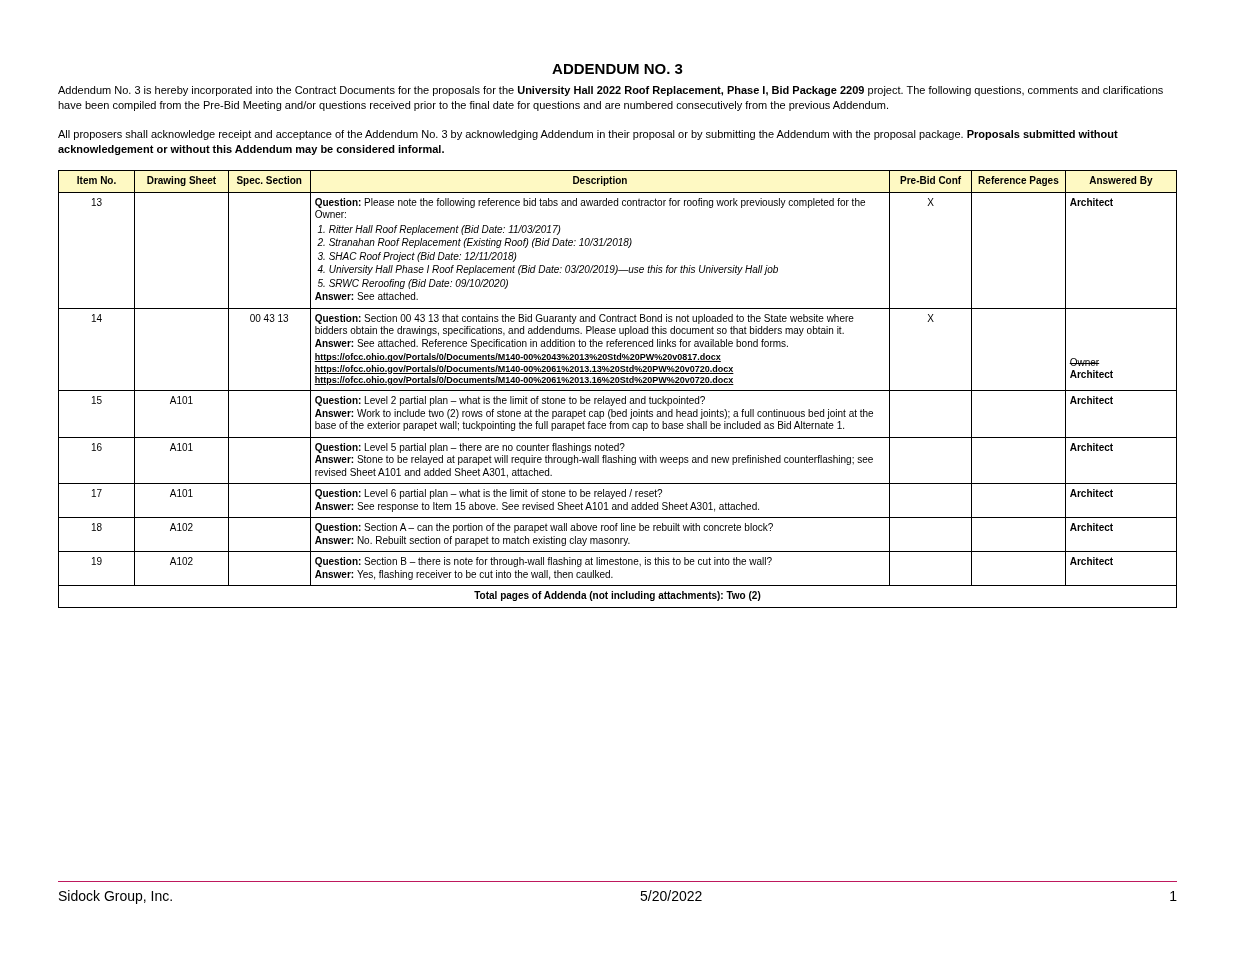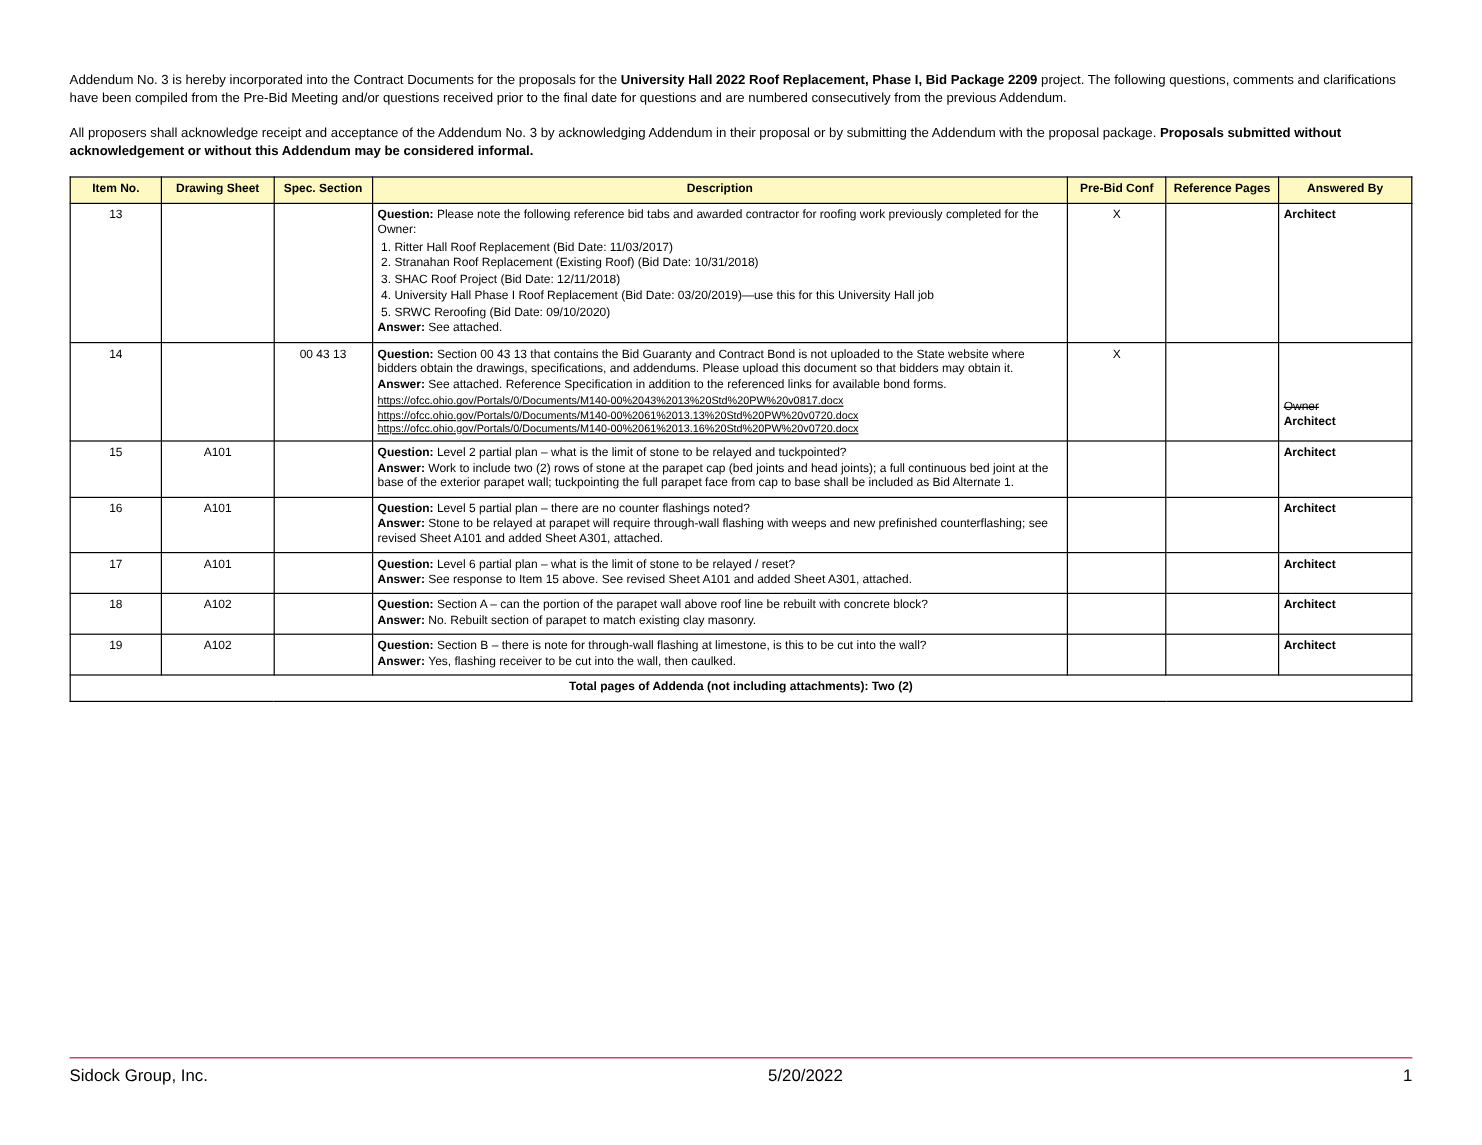--- a/index.html
+++ b/index.html
@@ -12,38 +12,39 @@
   th, td { border: 1px solid #000; vertical-align: top; padding: 4px 6px; }
   th { background: #fef9c3; font-weight: bold; text-align: center; }
   col.c0 { width: 6.5%; }
   col.c1 { width: 8%; }
   col.c2 { width: 7%; }
   col.c3 { width: 49.5%; }
   col.c4 { width: 7%; }
   col.c5 { width: 8%; }
   col.c6 { width: 9.5%; }
   .center { text-align: center; }
-  .small { font-size: 9px; }
+  .small { font-size: 9px; font-weight: bold; }
   .qdesc { text-align: left; }
   .qdesc .lbl { font-weight: bold; margin-top: 36px; }
-  ol.bullets { margin: 2px 0 0 14px; padding: 0; }
+  ol.bullets { margin: 2px 0 0 14px; padding: 0; font-style: italic; }
   ol.bullets li { margin-bottom: 1px; }
   .links a { color: #000; text-decoration: underline; }
   .links { margin-top: 2px; }
   .ansnote { text-align: left; }
   .ansnote .ans { font-weight: bold; }
   .strike { text-decoration: line-through; margin-top: 44px; }
   td.tight { padding-left: 4px; padding-right: 4px; }
   .footer { position: absolute; left: 58px; right: 58px; bottom: 50px; border-top: 1px solid #be185d; padding-top: 6px; font-size: 14px; display: flex; justify-content: space-between; }
   .totalrow td { font-weight: bold; }
 </style>
 </head>
 <body>
 
 <div class="page">
+  <h1 class="title">ADDENDUM NO. 3</h1>
 
   <p class="pre">
     <span>Addendum No. 3 is hereby incorporated into the Contract Documents for the proposals for the </span>
     <b>University Hall 2022 Roof Replacement, Phase I, Bid Package 2209 </b>
     <span>project. The following questions, comments and clarifications have been compiled from the Pre-Bid Meeting and/or questions received prior to the final date for questions and are numbered consecutively from the previous Addendum.</span>
   </p>
   <p class="pre">
     <span>All proposers shall acknowledge receipt and acceptance of the Addendum No. 3 by acknowledging Addendum in their proposal or by submitting the Addendum with the proposal package. </span>
     <b>Proposals submitted without acknowledgement or without this Addendum may be considered informal.</b>
   </p>

